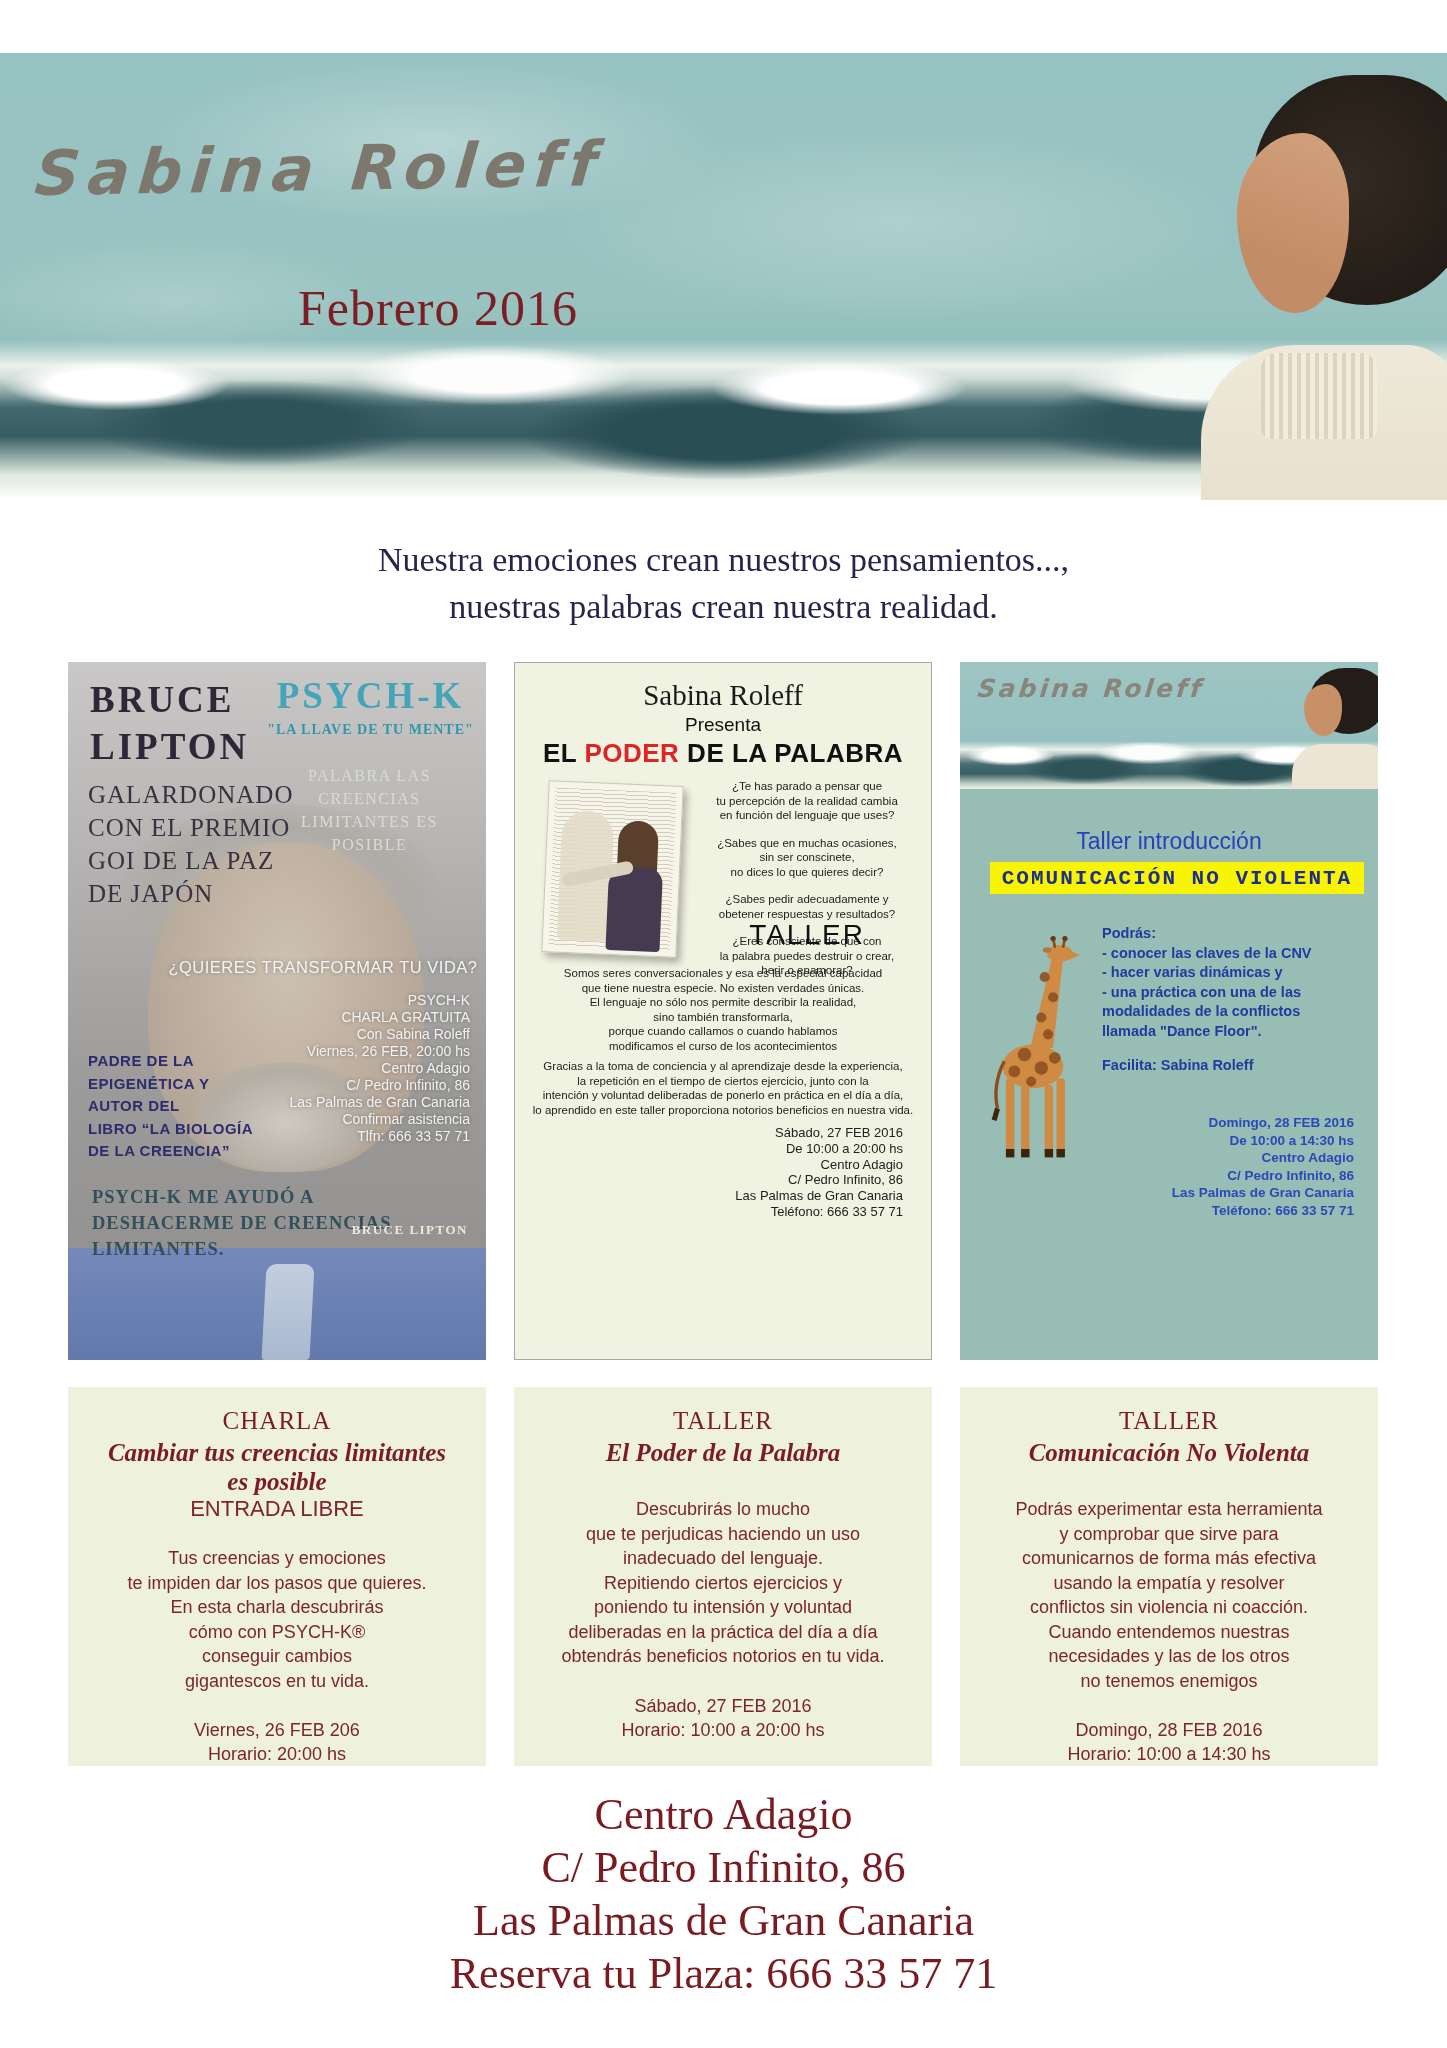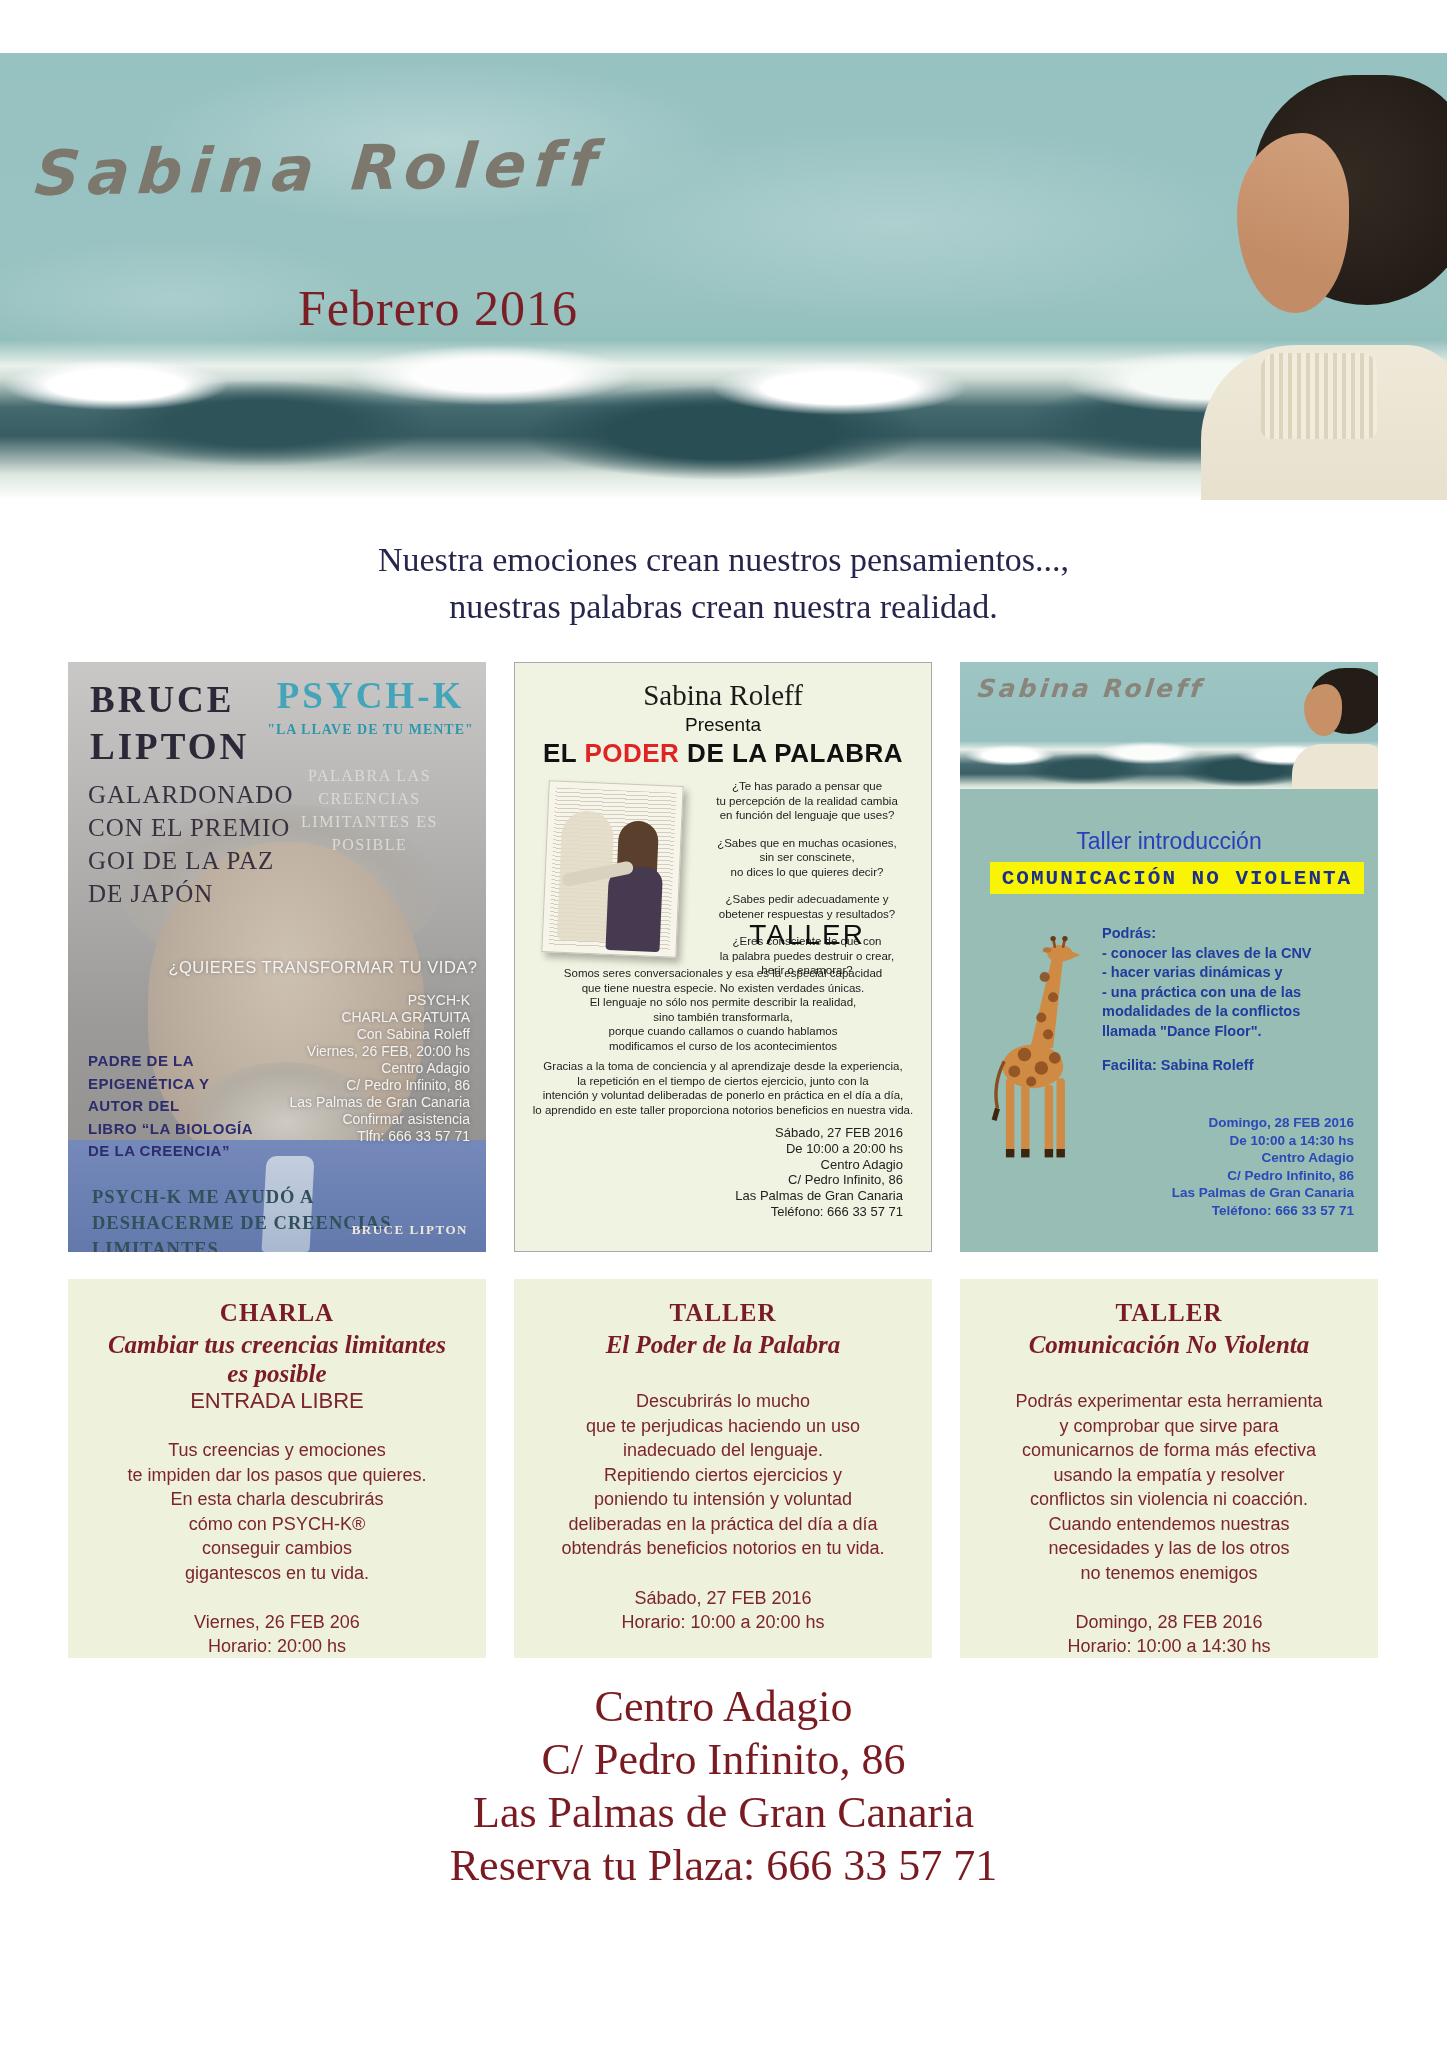--- a/index.html
+++ b/index.html
@@ -42,21 +42,21 @@
     font-size:50px; color:#7c1f24; letter-spacing:1px; }
 
   
   .intro { margin-top:36px; text-align:center; }
   .intro-title { font-family:"Liberation Serif", serif; font-size:31px; color:#8b2028; }
   .intro-lines { margin-top:14px; }
   .intro-line { font-family:Liberation Serif, serif; font-size:34px; color:#26264c; line-height:47px; }
 
   
   .posters { display:flex; gap:28px; margin:32px 68px 0 68px; }
-  .poster { position:relative; width:418px; height:590px; overflow:hidden; flex:none; }
+  .poster { position:relative; width:418px; height:698px; overflow:hidden; flex:none; }
 
   
   .p1 { background:linear-gradient(180deg, #c9c8c6 0%, #b4b2b0 30%, #9d9b99 60%, #8f8d8b 100%); }
   .p1-hair { position:absolute; left:52px; top:142px; width:320px; height:170px;
     background:radial-gradient(ellipse at 50% 60%, #c4c1bc 0%, #aeaba6 55%, transparent 78%); border-radius:50%; }
   .p1-face { position:absolute; left:80px; top:180px; width:276px; height:330px;
     background:radial-gradient(ellipse at 50% 38%, #cdc1b2 0%, #bcae9f 55%, #a79a8d 100%);
     border-radius:48% 48% 44% 44%; }
   .p1-beard { position:absolute; left:128px; top:400px; width:180px; height:110px;
     background:radial-gradient(ellipse at 50% 55%, #cfcac2 0%, #b3ada3 60%, transparent 85%); border-radius:50%; }
@@ -146,21 +146,21 @@
   .p3-list { position:absolute; left:142px; top:262px; right:6px;
     font-size:14.5px; font-weight:bold; color:#203c9e; line-height:19.5px; }
   .p3-facilita { margin-top:15px; }
   .p3-giraffe { position:absolute; left:24px; top:272px; width:118px; height:258px; }
   .p3-schedule { position:absolute; right:24px; top:452px; text-align:right;
     font-size:13.5px; font-weight:bold; color:#2b49b8; line-height:17.5px; }
 
   
   .boxes { display:flex; gap:28px; margin:27px 68px 0 68px; }
   .box { width:418px; height:379px; background:#eef1dc; text-align:center; flex:none; color:#7c2430; }
-  .box-heading { margin-top:20px; font-family:"Liberation Serif", serif; font-size:25px; font-weight:bold;
+  .box-heading { margin-top:20px; font-family:"Liberation Serif", serif; font-size:25px; font-weight:normal;
     letter-spacing:1px; color:#7a1b26; }
   .box-subtitle { font-family:"Liberation Serif", serif; font-size:25px; font-weight:bold; font-style:italic;
     line-height:29px; margin-top:3px; white-space:pre-line; color:#7a1b26; }
   .box-entry { font-size:22px; }
   .box-body { font-size:18px; line-height:24.5px; margin-top:30px; white-space:pre-line; }
   .box-body.tight { margin-top:24px; }
   .box-date { font-size:18px; margin-top:27px; }
   .box-time { font-size:18px; margin-top:3px; }
 
   

